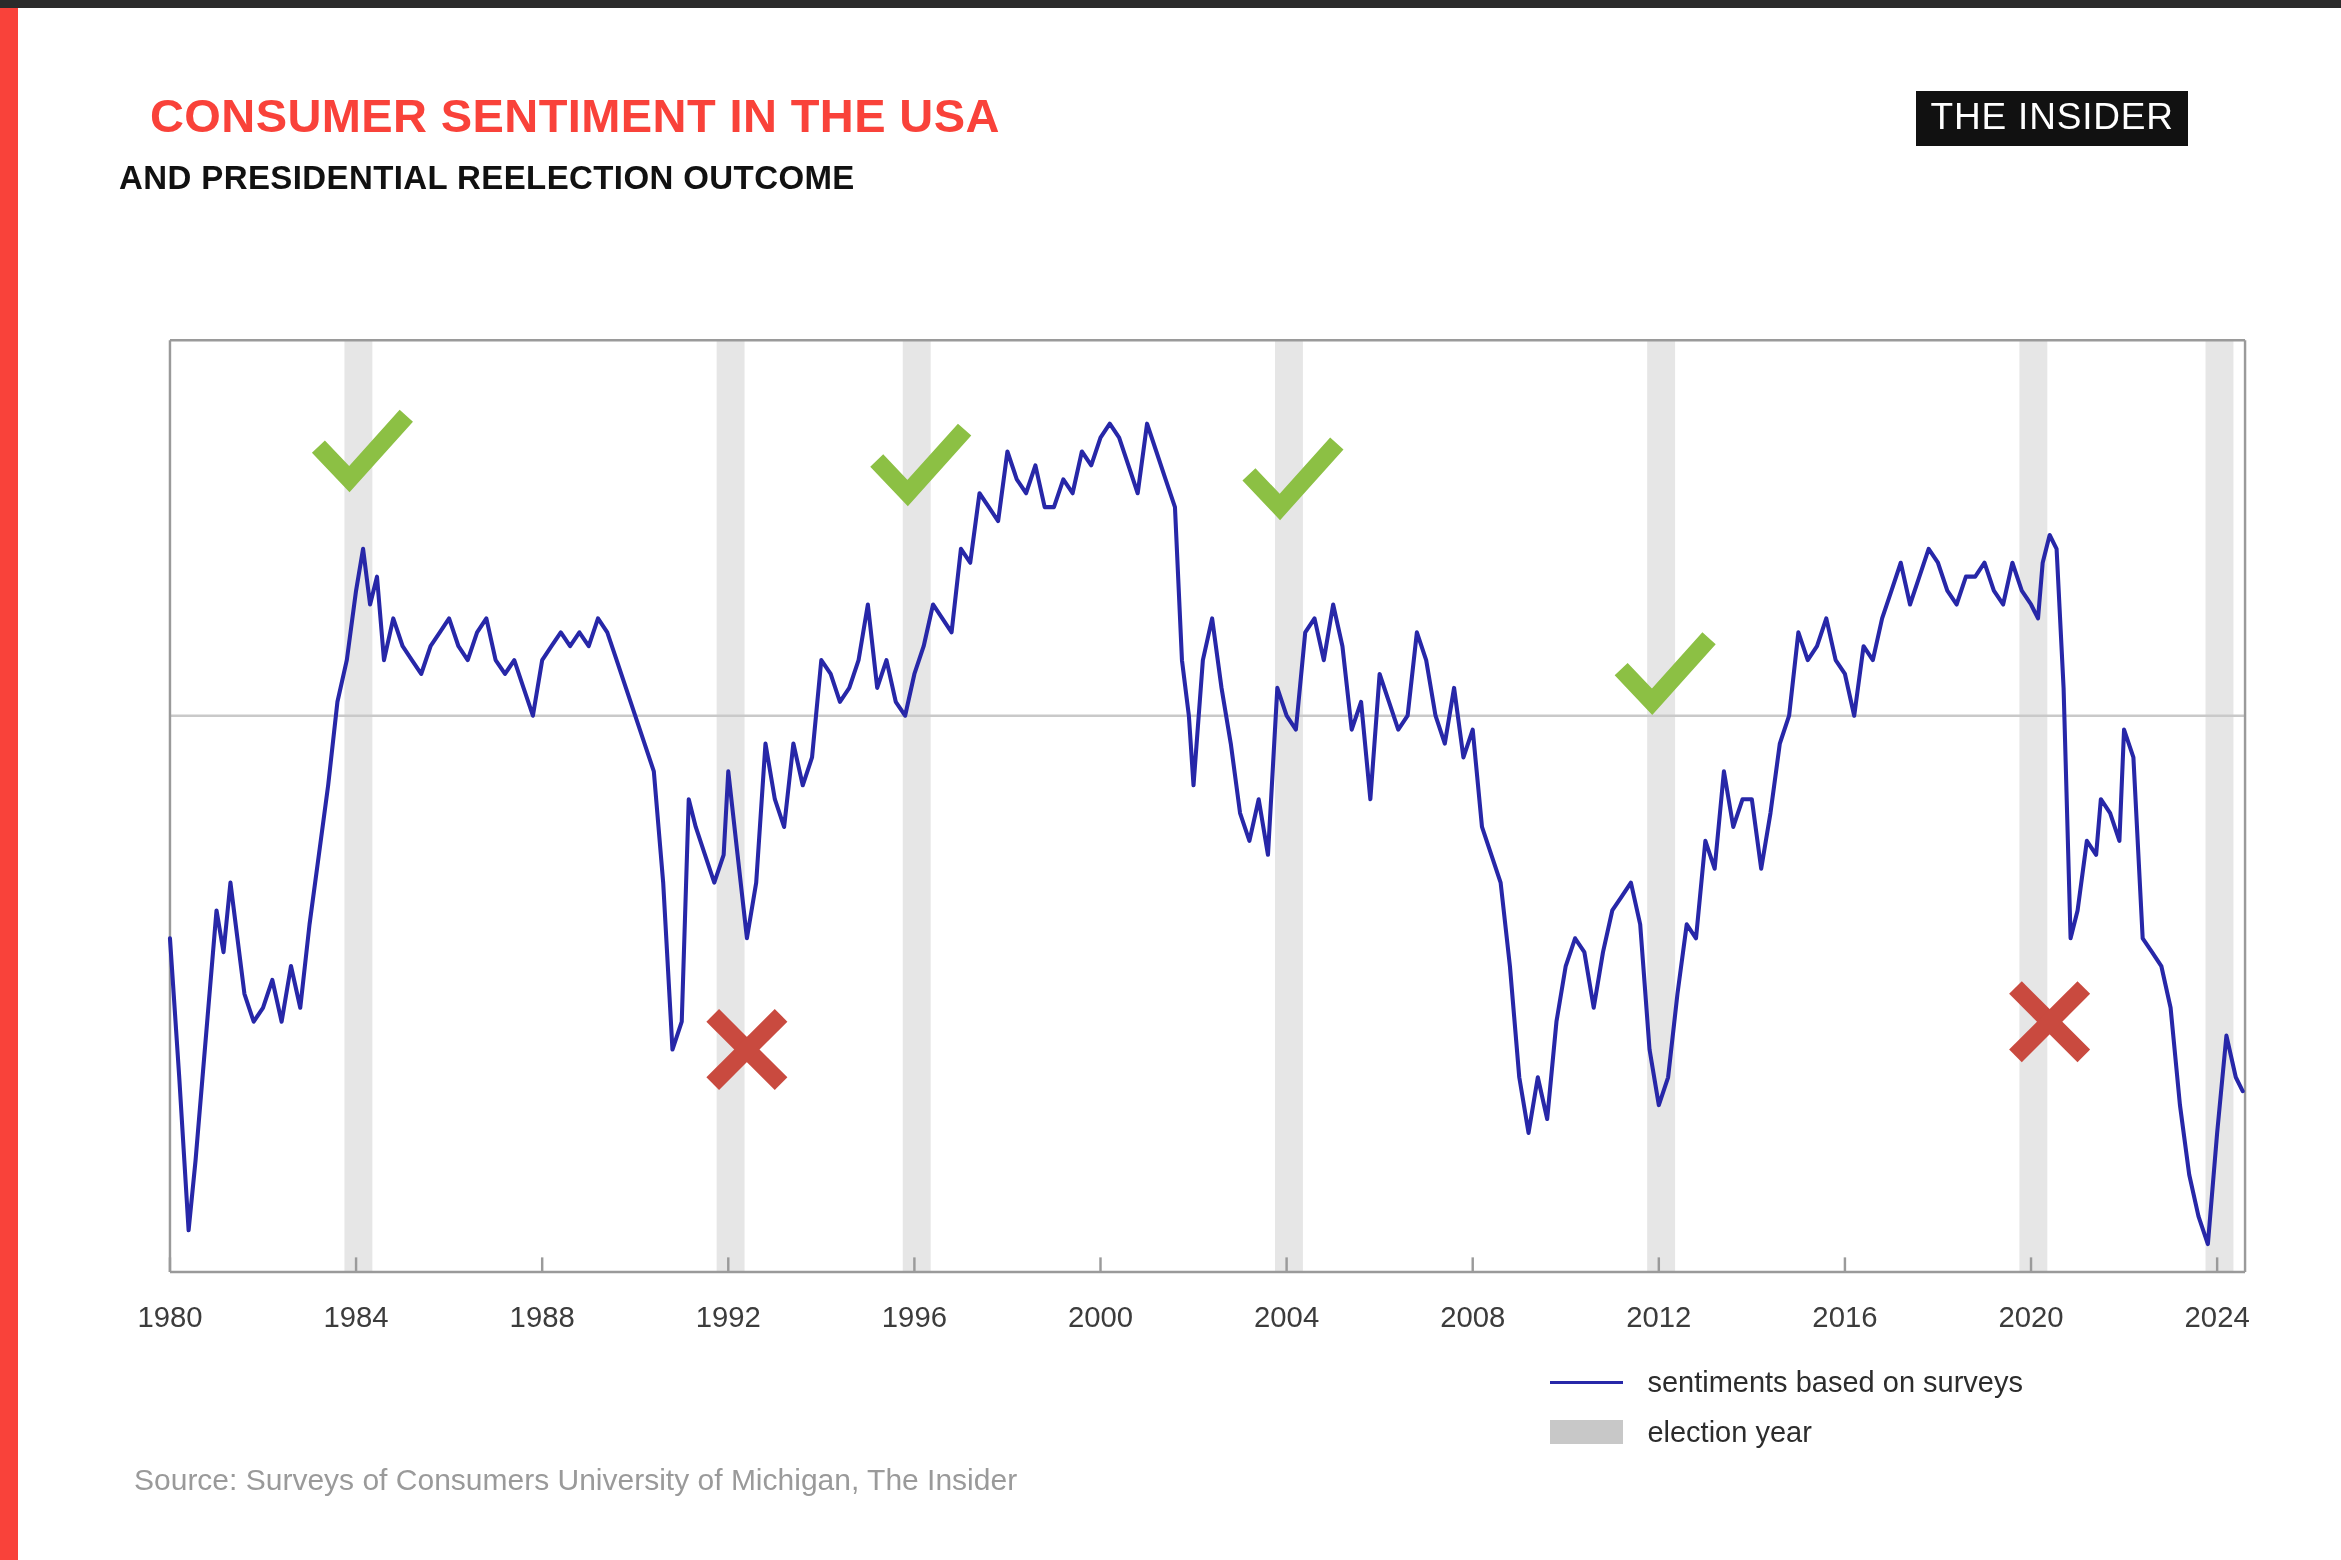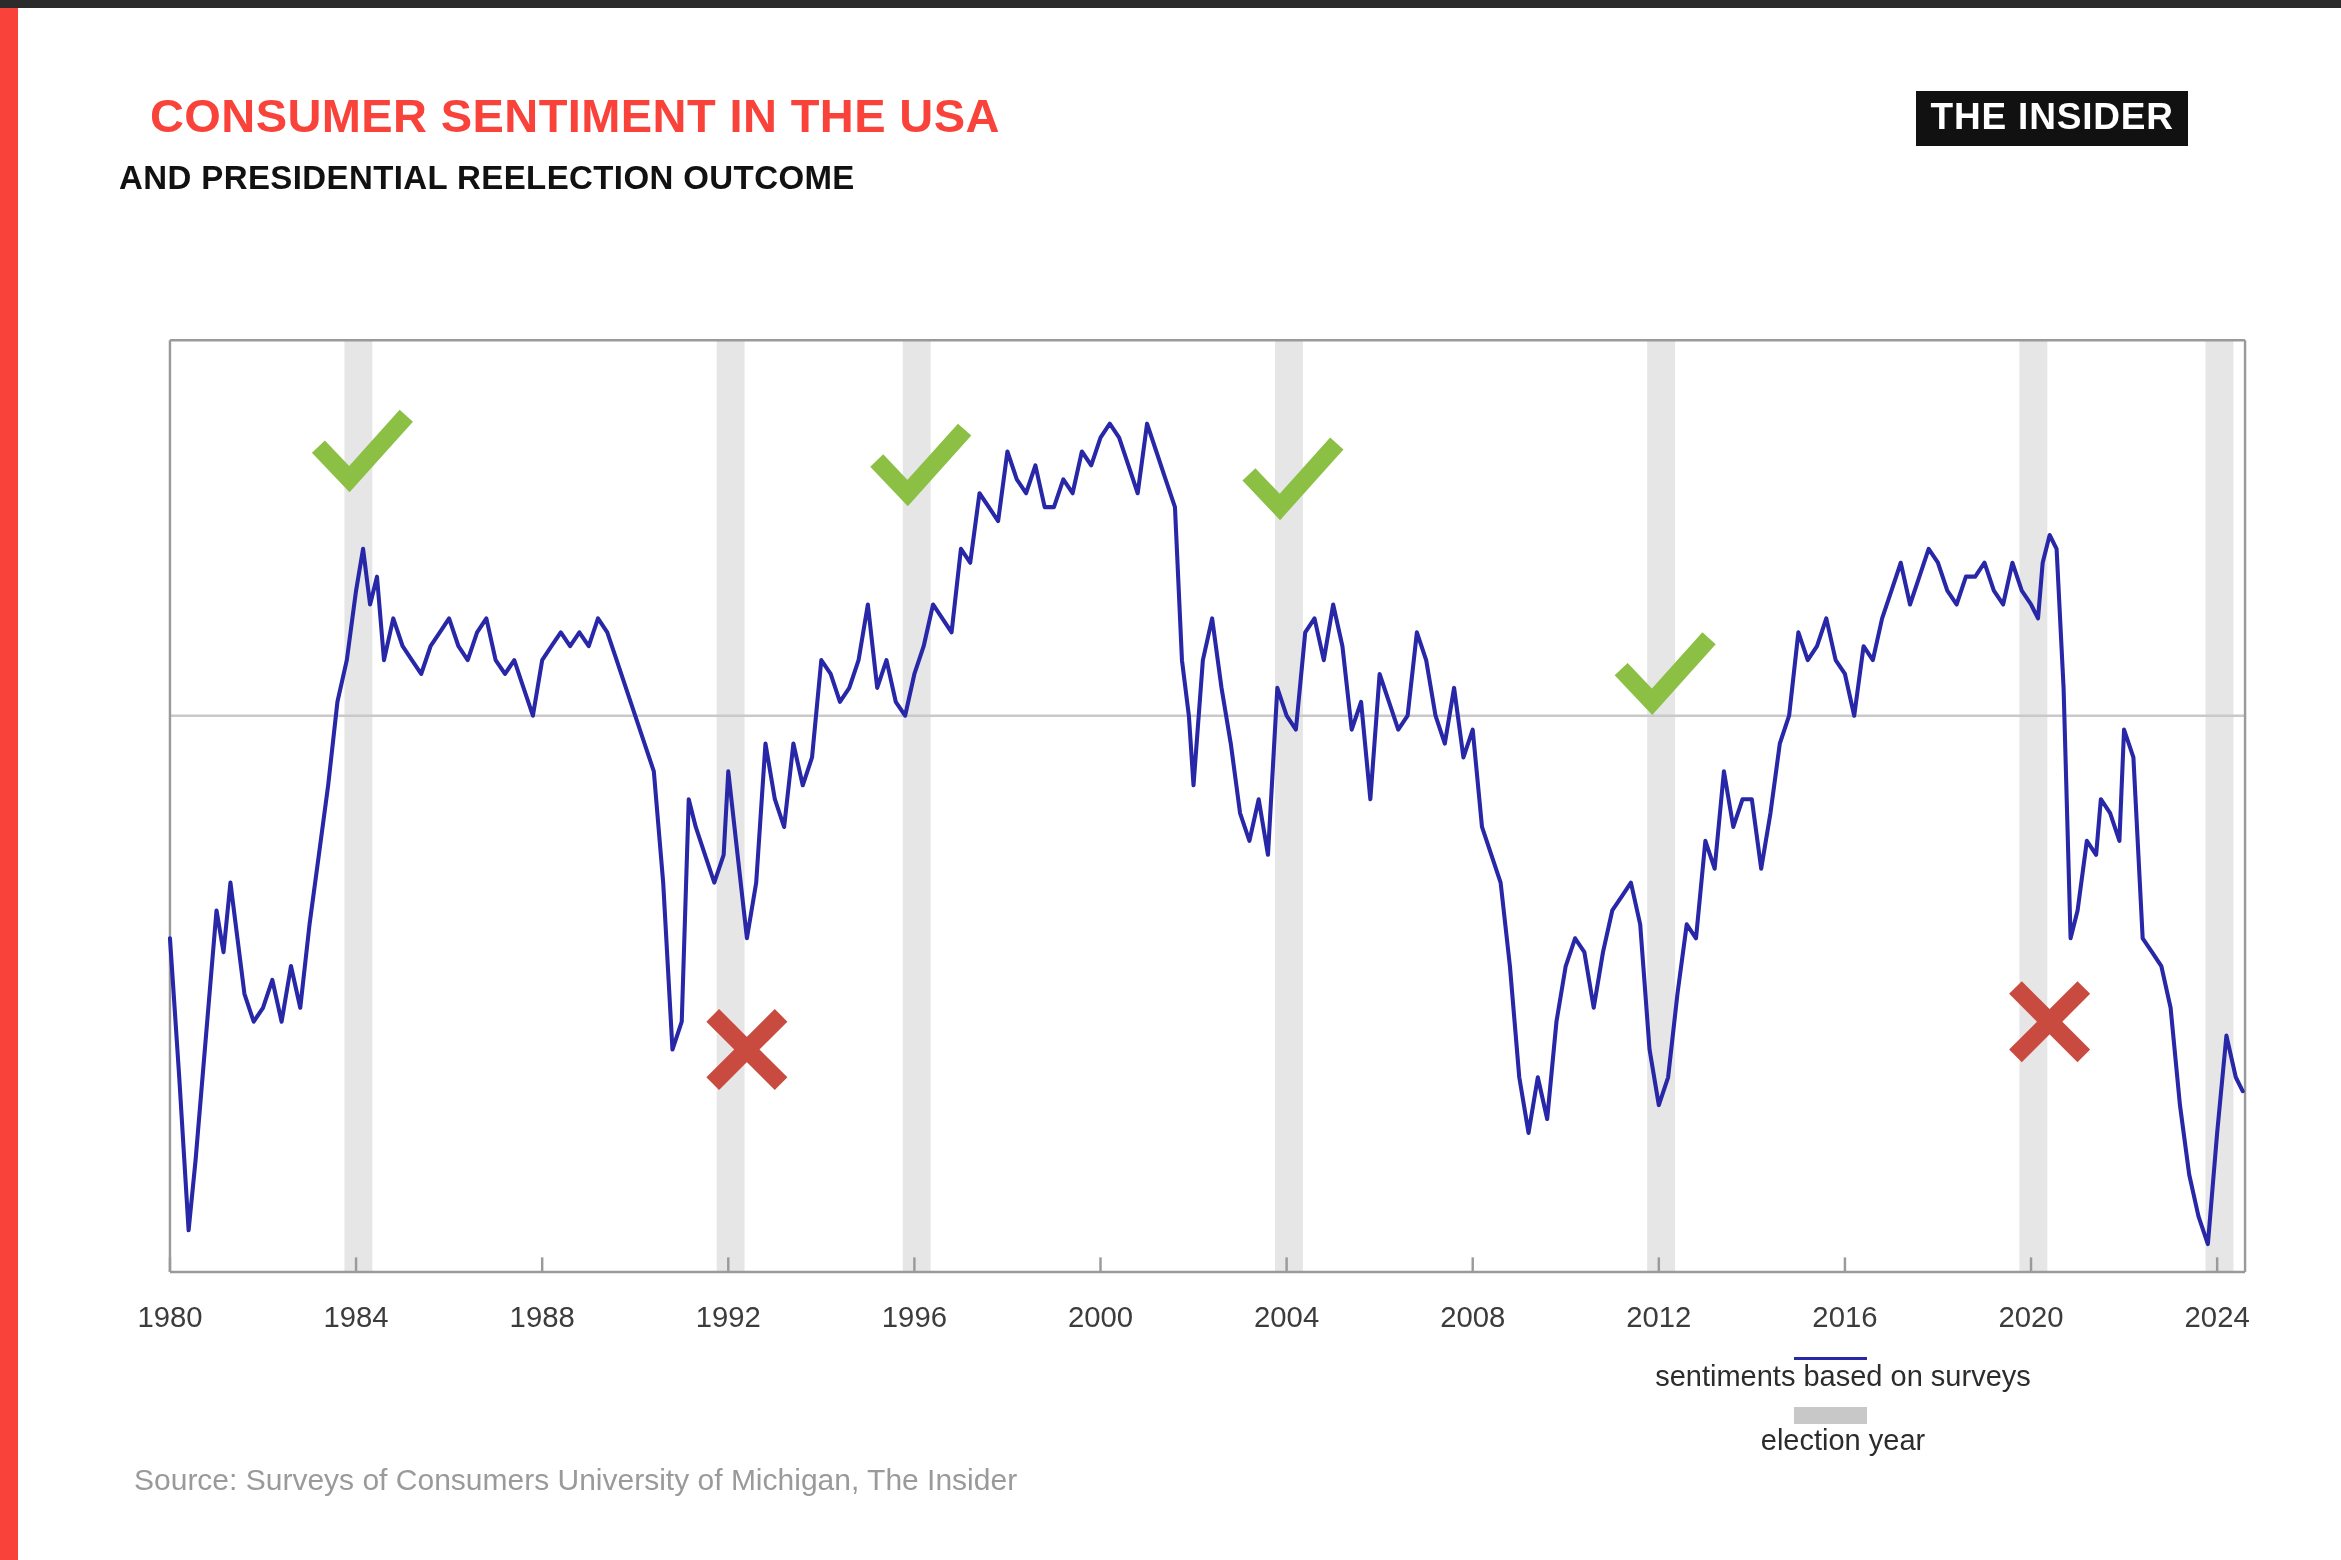--- a/index.html
+++ b/index.html
@@ -19,36 +19,36 @@
     letter-spacing:0.4px;white-space:nowrap;margin-left:28px;
   }
   #title-black{
     position:absolute;left:119px;top:159px;
     font-size:33px;font-weight:bold;color:#111;
     letter-spacing:0.4px;white-space:nowrap;
   }
   #logo{
     position:absolute;left:1916px;top:91px;
     background:#111;color:#fff;
-    font-size:37px;font-weight:bold;
+    font-size:37px;font-weight:normal;
     letter-spacing:0.8px;
     padding:4.9px 14.6px 8.1px 14.6px;
     white-space:nowrap;
   }
 
   #plot-wrap{position:absolute;left:0;top:0;width:2342px;height:1561px;margin-left:30px;}
   svg#chart{position:absolute;left:0;top:0;}
 
   .tick-label{
     font-family:"Liberation Sans", sans-serif;
     font-size:36px;fill:#3c3c3c;text-anchor:middle;
   }
 
   #legend{position:absolute;left:1550px;top:1357px;width:586px;}
-  .legend-row{display:flex;align-items:center;height:50px;flex-direction:column;}
+  .legend-row{display:flex;align-items:center;height:50px;}
   .legend-line{width:73px;height:0;border-top:3.3px solid #2727a8;margin-right:24.4px;}
   .legend-swatch{width:73px;height:24.4px;background:#c8c8c8;margin-right:24.4px;}
   .legend-text{font-size:29px;color:#2c2c2c;white-space:nowrap;}
 
   #source{
     position:absolute;left:134px;top:1463px;
     font-size:30px;color:#9a9a9a;white-space:nowrap;
   }
 </style>
 </head>

